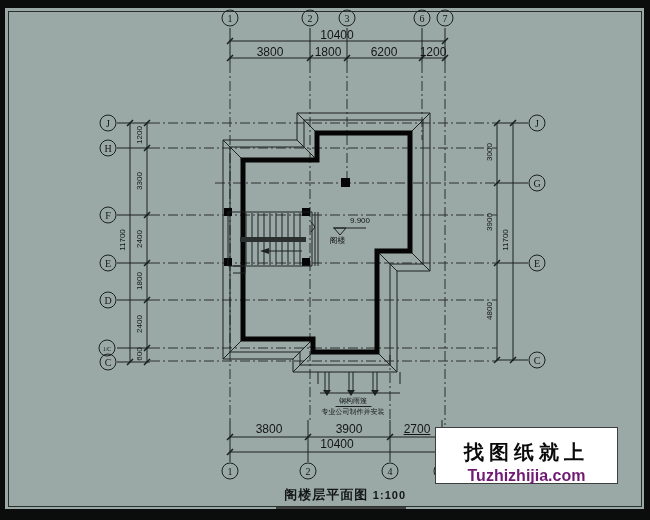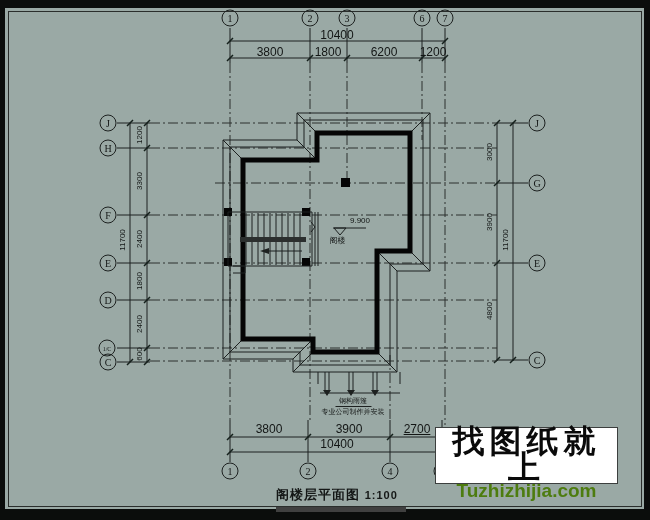--- a/index.html
+++ b/index.html
@@ -14,30 +14,30 @@
      transform:translate(-50%,-50%);color:#131615;}
   .tv{position:absolute;font-size:8px;line-height:8px;white-space:nowrap;
       transform:translate(-50%,-50%) rotate(-90deg);color:#131615;}
   .cjk{font-size:8px;}
   
   .bub{position:absolute;width:17px;height:17px;border:1px solid #1d2120;border-radius:50%;
        box-sizing:border-box;display:flex;align-items:center;justify-content:center;
        font-family:"Liberation Serif","DejaVu Serif",serif;font-size:10px;line-height:10px;
        transform:translate(-50%,-50%);background:transparent;}
   .bub.small{font-size:6px;}
-  .titleblk{position:absolute;left:276px;top:486px;width:130px;text-align:left;
+  .titleblk{position:absolute;left:276px;top:486px;width:130px;text-align:right;
             font-weight:bold;font-size:13px;letter-spacing:1px;
-            border-bottom:5px solid #404040;padding-bottom:3px;white-space:nowrap;}
+            border-bottom:2px solid #404040;padding-bottom:3px;white-space:nowrap;}
   .canopylbl{position:absolute;text-align:center;font-size:7px;line-height:9px;
              transform:translate(-50%,0);white-space:nowrap;}
   .canopylbl .u{border-bottom:1px solid #1d2120;padding:0 4px 1px 4px;display:inline-block;}
   .wm{position:absolute;left:435px;top:427px;width:183px;height:57px;background:#fff;
       border:1px solid #3c3f3e;box-sizing:border-box;text-align:center;}
-  .wm .l1{font-weight:bold;font-size:32px;line-height:26px;letter-spacing:5px;color:#0a0a0a;margin-top:0;}
-  .wm .l2{font-weight:bold;font-size:19px;line-height:22px;color:#4d7c0f;letter-spacing:0px;}
+  .wm .l1{font-weight:bold;font-size:20px;line-height:26px;letter-spacing:5px;color:#0a0a0a;margin-top:11px;}
+  .wm .l2{font-weight:bold;font-size:16px;line-height:22px;color:#701a75;letter-spacing:0px;}
 </style>
 </head>
 <body>
 
 <div class="page">
 
   <div class="bar" style="left:0;top:0;width:650px;height:8px;"></div>
   <div class="bar" style="left:0;top:509px;width:650px;height:11px;"></div>
   <div class="bar" style="left:0;top:0;width:5px;height:520px;"></div>
   <div class="bar" style="left:644px;top:0;width:6px;height:520px;"></div>

